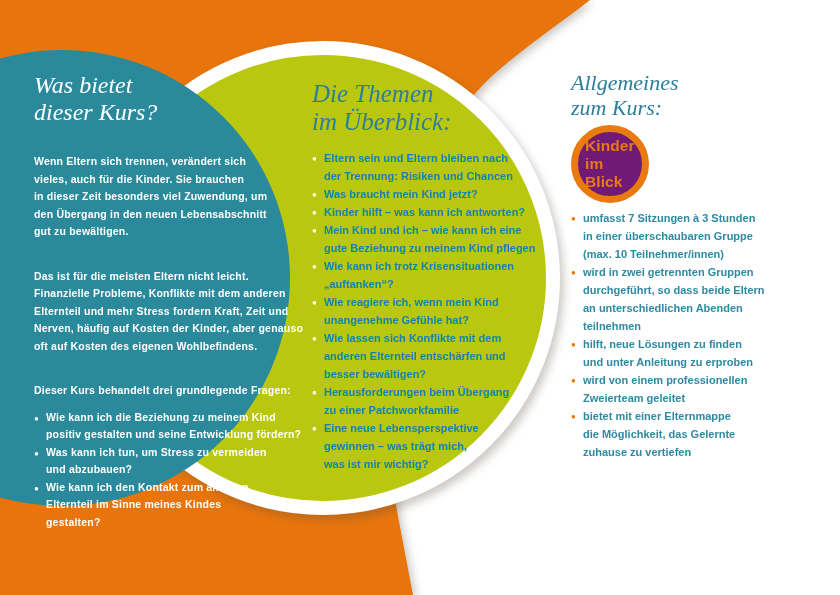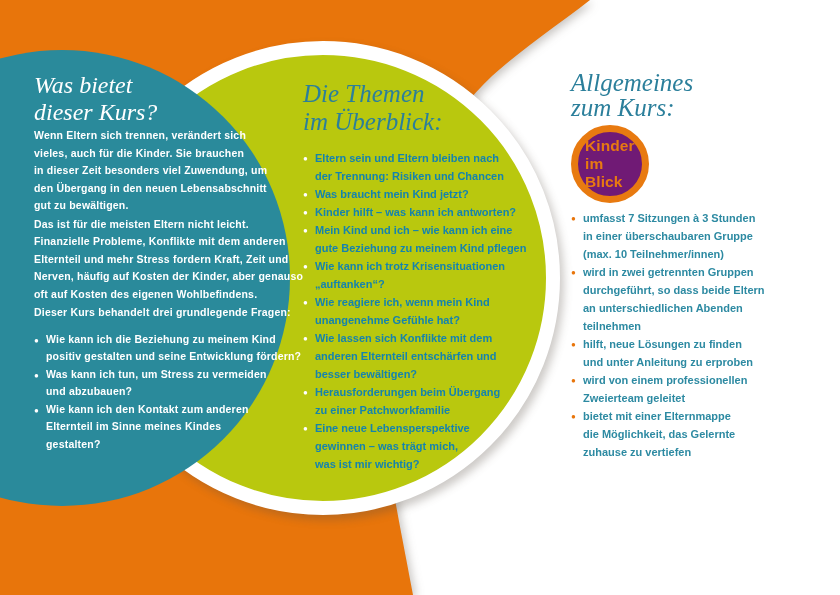--- a/index.html
+++ b/index.html
@@ -32,42 +32,42 @@
     font-family:"Liberation Serif", serif;
     font-style:italic;
     font-weight:400;
     white-space:pre-line;
     margin:0;
   }
   #teal-content{left:34px;top:72px;width:280px;color:#ffffff;}
   #teal-content .script-heading{font-size:24px;line-height:27px;color:#ffffff;}
   .teal-para{
     font-size:10.5px;font-weight:700;line-height:17.5px;
-    letter-spacing:.2px;white-space:pre-line;margin:1px 0 0 0;
+    letter-spacing:.2px;white-space:pre-line;margin:27px 0 0 0;
   }
   ul.dotlist{list-style:none;margin:0;padding:0;}
   ul.dotlist li{
     position:relative;padding-left:12px;
     font-weight:700;white-space:pre-line;
   }
   ul.dotlist li::before{
     content:"●";position:absolute;left:0;top:1px;font-size:8px;
   }
   #teal-questions{margin-top:9px;font-size:10.5px;letter-spacing:.2px;}
   #teal-questions li{line-height:17.5px;color:#ffffff;}
   #teal-questions li::before{color:#ffffff;}
 
-  #green-content{left:303px;top:80px;width:245px;}
+  #green-content{left:312px;top:80px;width:245px;}
   #green-content .script-heading{font-size:25px;line-height:28px;color:#2b7f9b;}
   #green-topics{margin-top:13px;font-size:11px;}
   #green-topics li{line-height:18px;color:#1583ad;}
   #green-topics li::before{color:#ffffff;}
 
   #info-content{left:571px;top:70px;width:250px;}
-  #info-content .script-heading{font-size:25px;line-height:25px;color:#2b7f9b;}
+  #info-content .script-heading{font-size:22px;line-height:25px;color:#2b7f9b;}
   #kinder-logo{
     position:relative;
     margin-top:5px;
     width:64px;height:64px;
     border:7px solid #e87a10;
     border-radius:50%;
     background:#701a75;
     display:flex;align-items:center;
   }
   #kinder-logo .logo-text{

